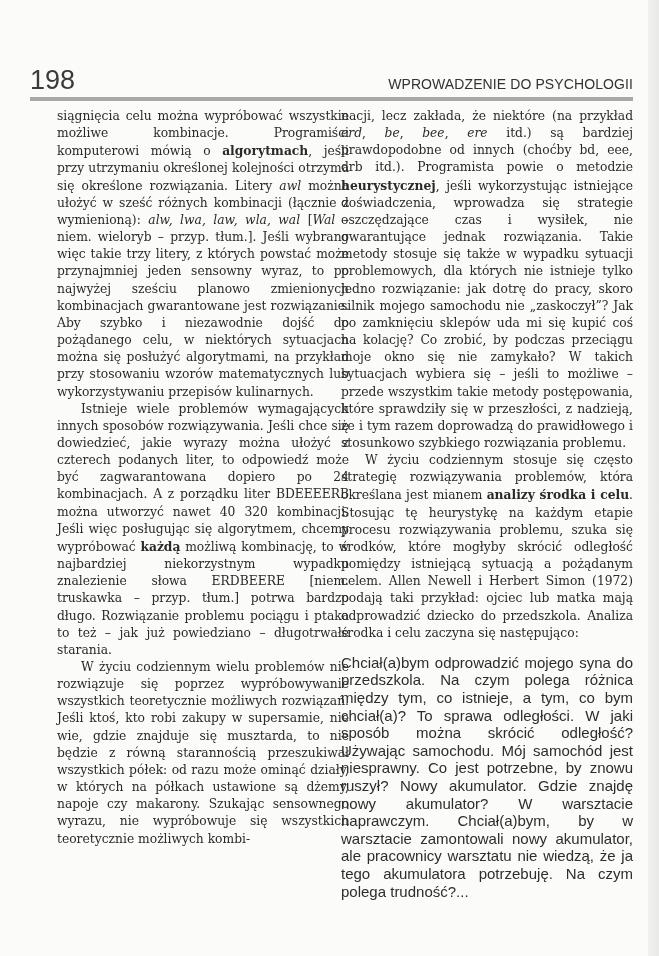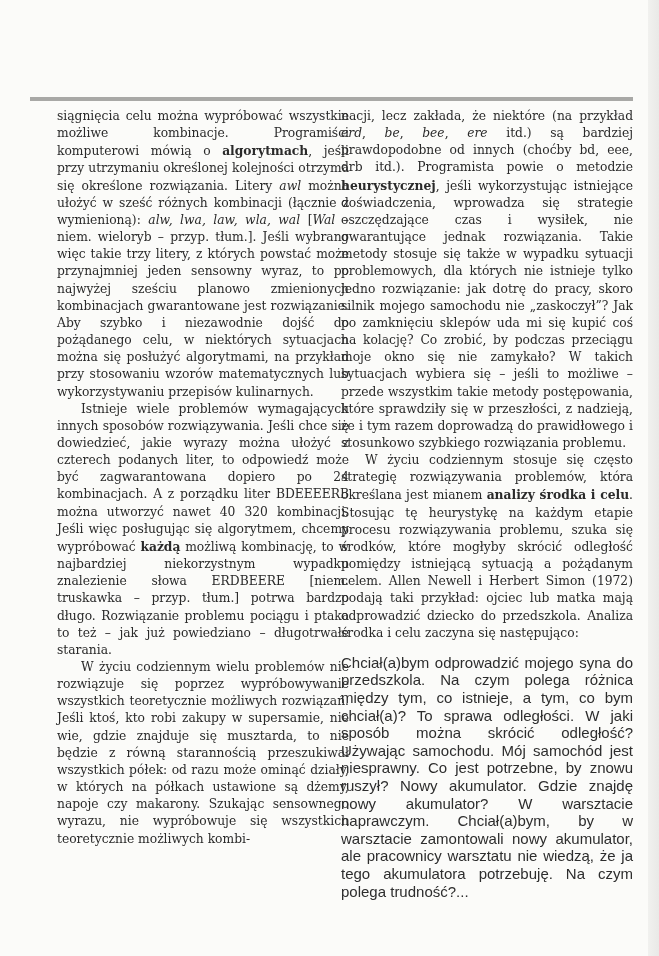--- a/index.html
+++ b/index.html
@@ -52,20 +52,24 @@
       text-align: justify;
     }
     b { font-weight: bold; }
     i { font-style: italic; }
   </style>
 </head>
 <body>
 
 <div class="page">
 
+  <div class="header">
+    <span class="page-number">198</span>
+    <span class="running-title">WPROWADZENIE DO PSYCHOLOGII</span>
+  </div>
   <div class="rule"></div>
 
   <div class="col col-left">
     <p><span>siągnięcia celu można wypróbować wszystkie możliwe kombinacje. Programiści komputerowi mówią o </span><b>algorytmach</b><span>, jeśli przy utrzymaniu określonej kolejności otrzyma się określone rozwiązania. Litery </span><i>awl</i><span> można ułożyć w sześć różnych kombinacji (łącznie z wymienioną): </span><i>alw, lwa, law, wla, wal</i><span> [</span><i>Wal</i><span> – niem. wieloryb – przyp. tłum.]. Jeśli wybrano więc takie trzy litery, z których powstać może przynajmniej jeden sensowny wyraz, to po najwyżej sześciu planowo zmienionych kombinacjach gwarantowane jest rozwiązanie. Aby szybko i niezawodnie dojść do pożądanego celu, w niektórych sytuacjach można się posłużyć algorytmami, na przykład przy stosowaniu wzorów matematycznych lub wykorzystywaniu przepisów kulinarnych.</span></p>
     <p class="indent"><span>Istnieje wiele problemów wymagających innych sposobów rozwiązywania. Jeśli chce się dowiedzieć, jakie wyrazy można ułożyć z czterech podanych liter, to odpowiedź może być zagwarantowana dopiero po 24 kombinacjach. A z porządku liter BDEEEERB można utworzyć nawet 40 320 kombinacji. Jeśli więc posługując się algorytmem, chcemy wypróbować </span><b>każdą</b><span> możliwą kombinację, to w najbardziej niekorzystnym wypadku znalezienie słowa ERDBEERE [niem. truskawka – przyp. tłum.] potrwa bardzo długo. Rozwiązanie problemu pociągu i ptaka to też – jak już powiedziano – długotrwałe starania.</span></p>
     <p class="indent"><span>W życiu codziennym wielu problemów nie rozwiązuje się poprzez wypróbowywanie wszystkich teoretycznie możliwych rozwiązań. Jeśli ktoś, kto robi zakupy w supersamie, nie wie, gdzie znajduje się musztarda, to nie będzie z równą starannością przeszukiwał wszystkich półek: od razu może ominąć działy, w których na półkach ustawione są dżemy, napoje czy makarony. Szukając sensownego wyrazu, nie wypróbowuje się wszystkich teoretycznie możliwych kombi-</span></p>
   </div>
 
   <div class="col col-right">
     <p><span>nacji, lecz zakłada, że niektóre (na przykład </span><i>erd</i><span>, </span><i>be</i><span>, </span><i>bee</i><span>, </span><i>ere</i><span> itd.) są bardziej prawdopodobne od innych (choćby bd, eee, drb itd.). Programista powie o metodzie </span><b>heurystycznej</b><span>, jeśli wykorzystując istniejące doświadczenia, wprowadza się strategie oszczędzające czas i wysiłek, nie gwarantujące jednak rozwiązania. Takie metody stosuje się także w wypadku sytuacji problemowych, dla których nie istnieje tylko jedno rozwiązanie: jak dotrę do pracy, skoro silnik mojego samochodu nie „zaskoczył”? Jak po zamknięciu sklepów uda mi się kupić coś na kolację? Co zrobić, by podczas przeciągu moje okno się nie zamykało? W takich sytuacjach wybiera się – jeśli to możliwe – przede wszystkim takie metody postępowania, które sprawdziły się w przeszłości, z nadzieją, że i tym razem doprowadzą do prawidłowego i stosunkowo szybkiego rozwiązania problemu.</span></p>

